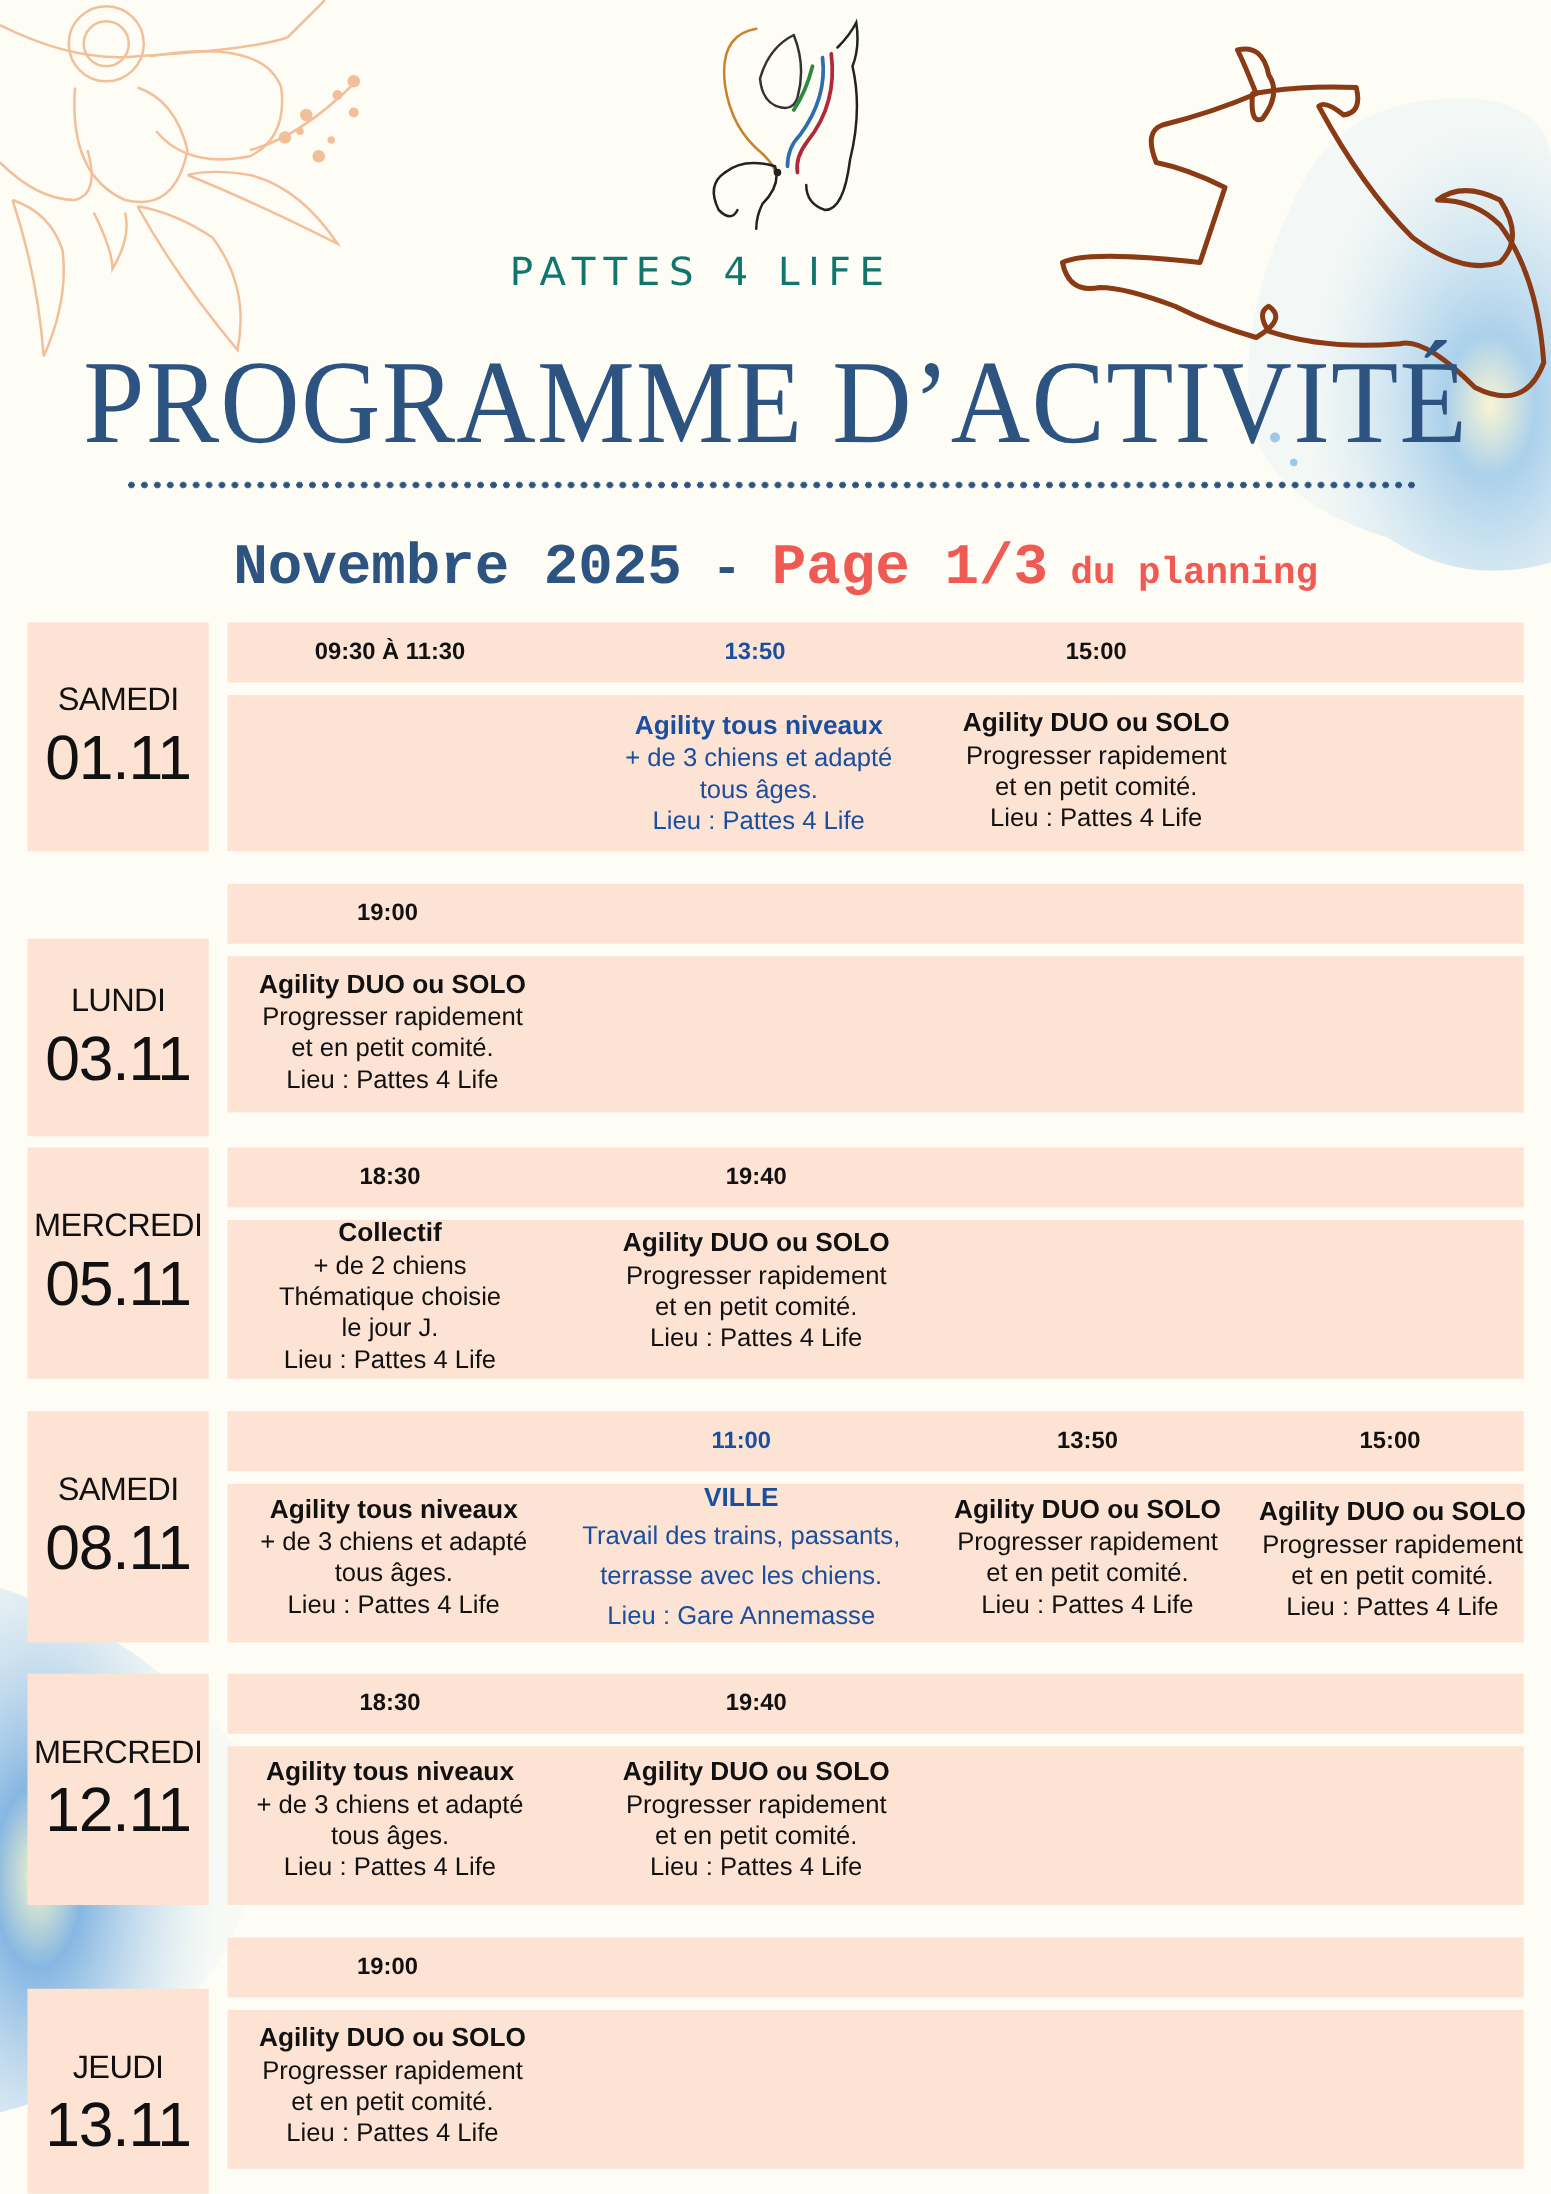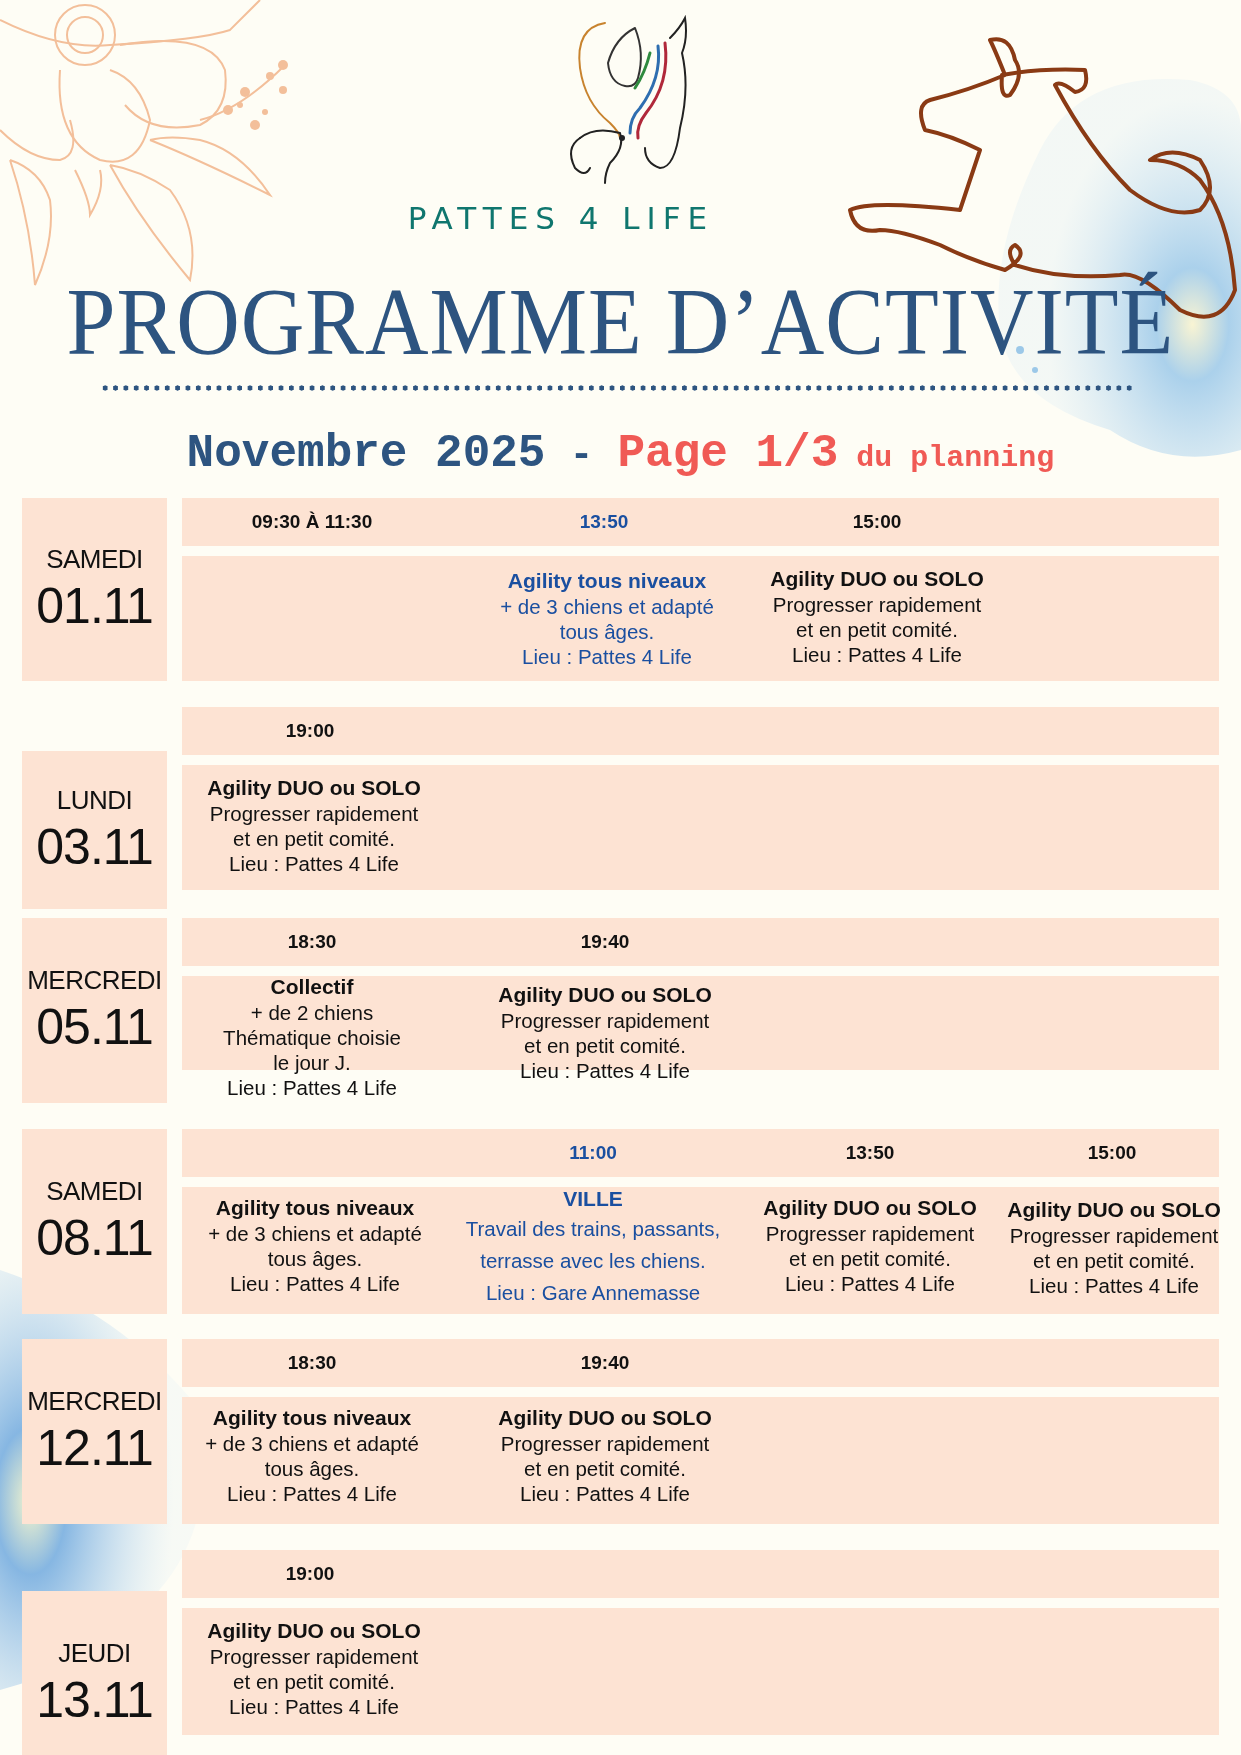--- a/index.html
+++ b/index.html
@@ -176,21 +176,21 @@
 </div>
 
 <div class="datebox" style="top:918px;height:185px;">
   <span class="day">MERCREDI</span>
   <span class="date">05.11</span>
 </div>
 <div class="timebar" style="top:918px;">
   <span class="time" style="left:130px;">18:30</span>
   <span class="time" style="left:423px;">19:40</span>
 </div>
-<div class="contentbox" style="top:976px;height:94px;">
+<div class="contentbox" style="top:976px;height:127px;">
   <div class="act" style="left:130px;top:-2px;">
     <span class="name">Collectif</span>
     <span class="line">+ de 2 chiens</span>
     <span class="line">Thématique choisie</span>
     <span class="line">le jour J.</span>
     <span class="line">Lieu : Pattes 4 Life</span>
   </div>
   <div class="act" style="left:423px;top:6px;">
     <span class="name">Agility DUO ou SOLO</span>
     <span class="line">Progresser rapidement</span>

